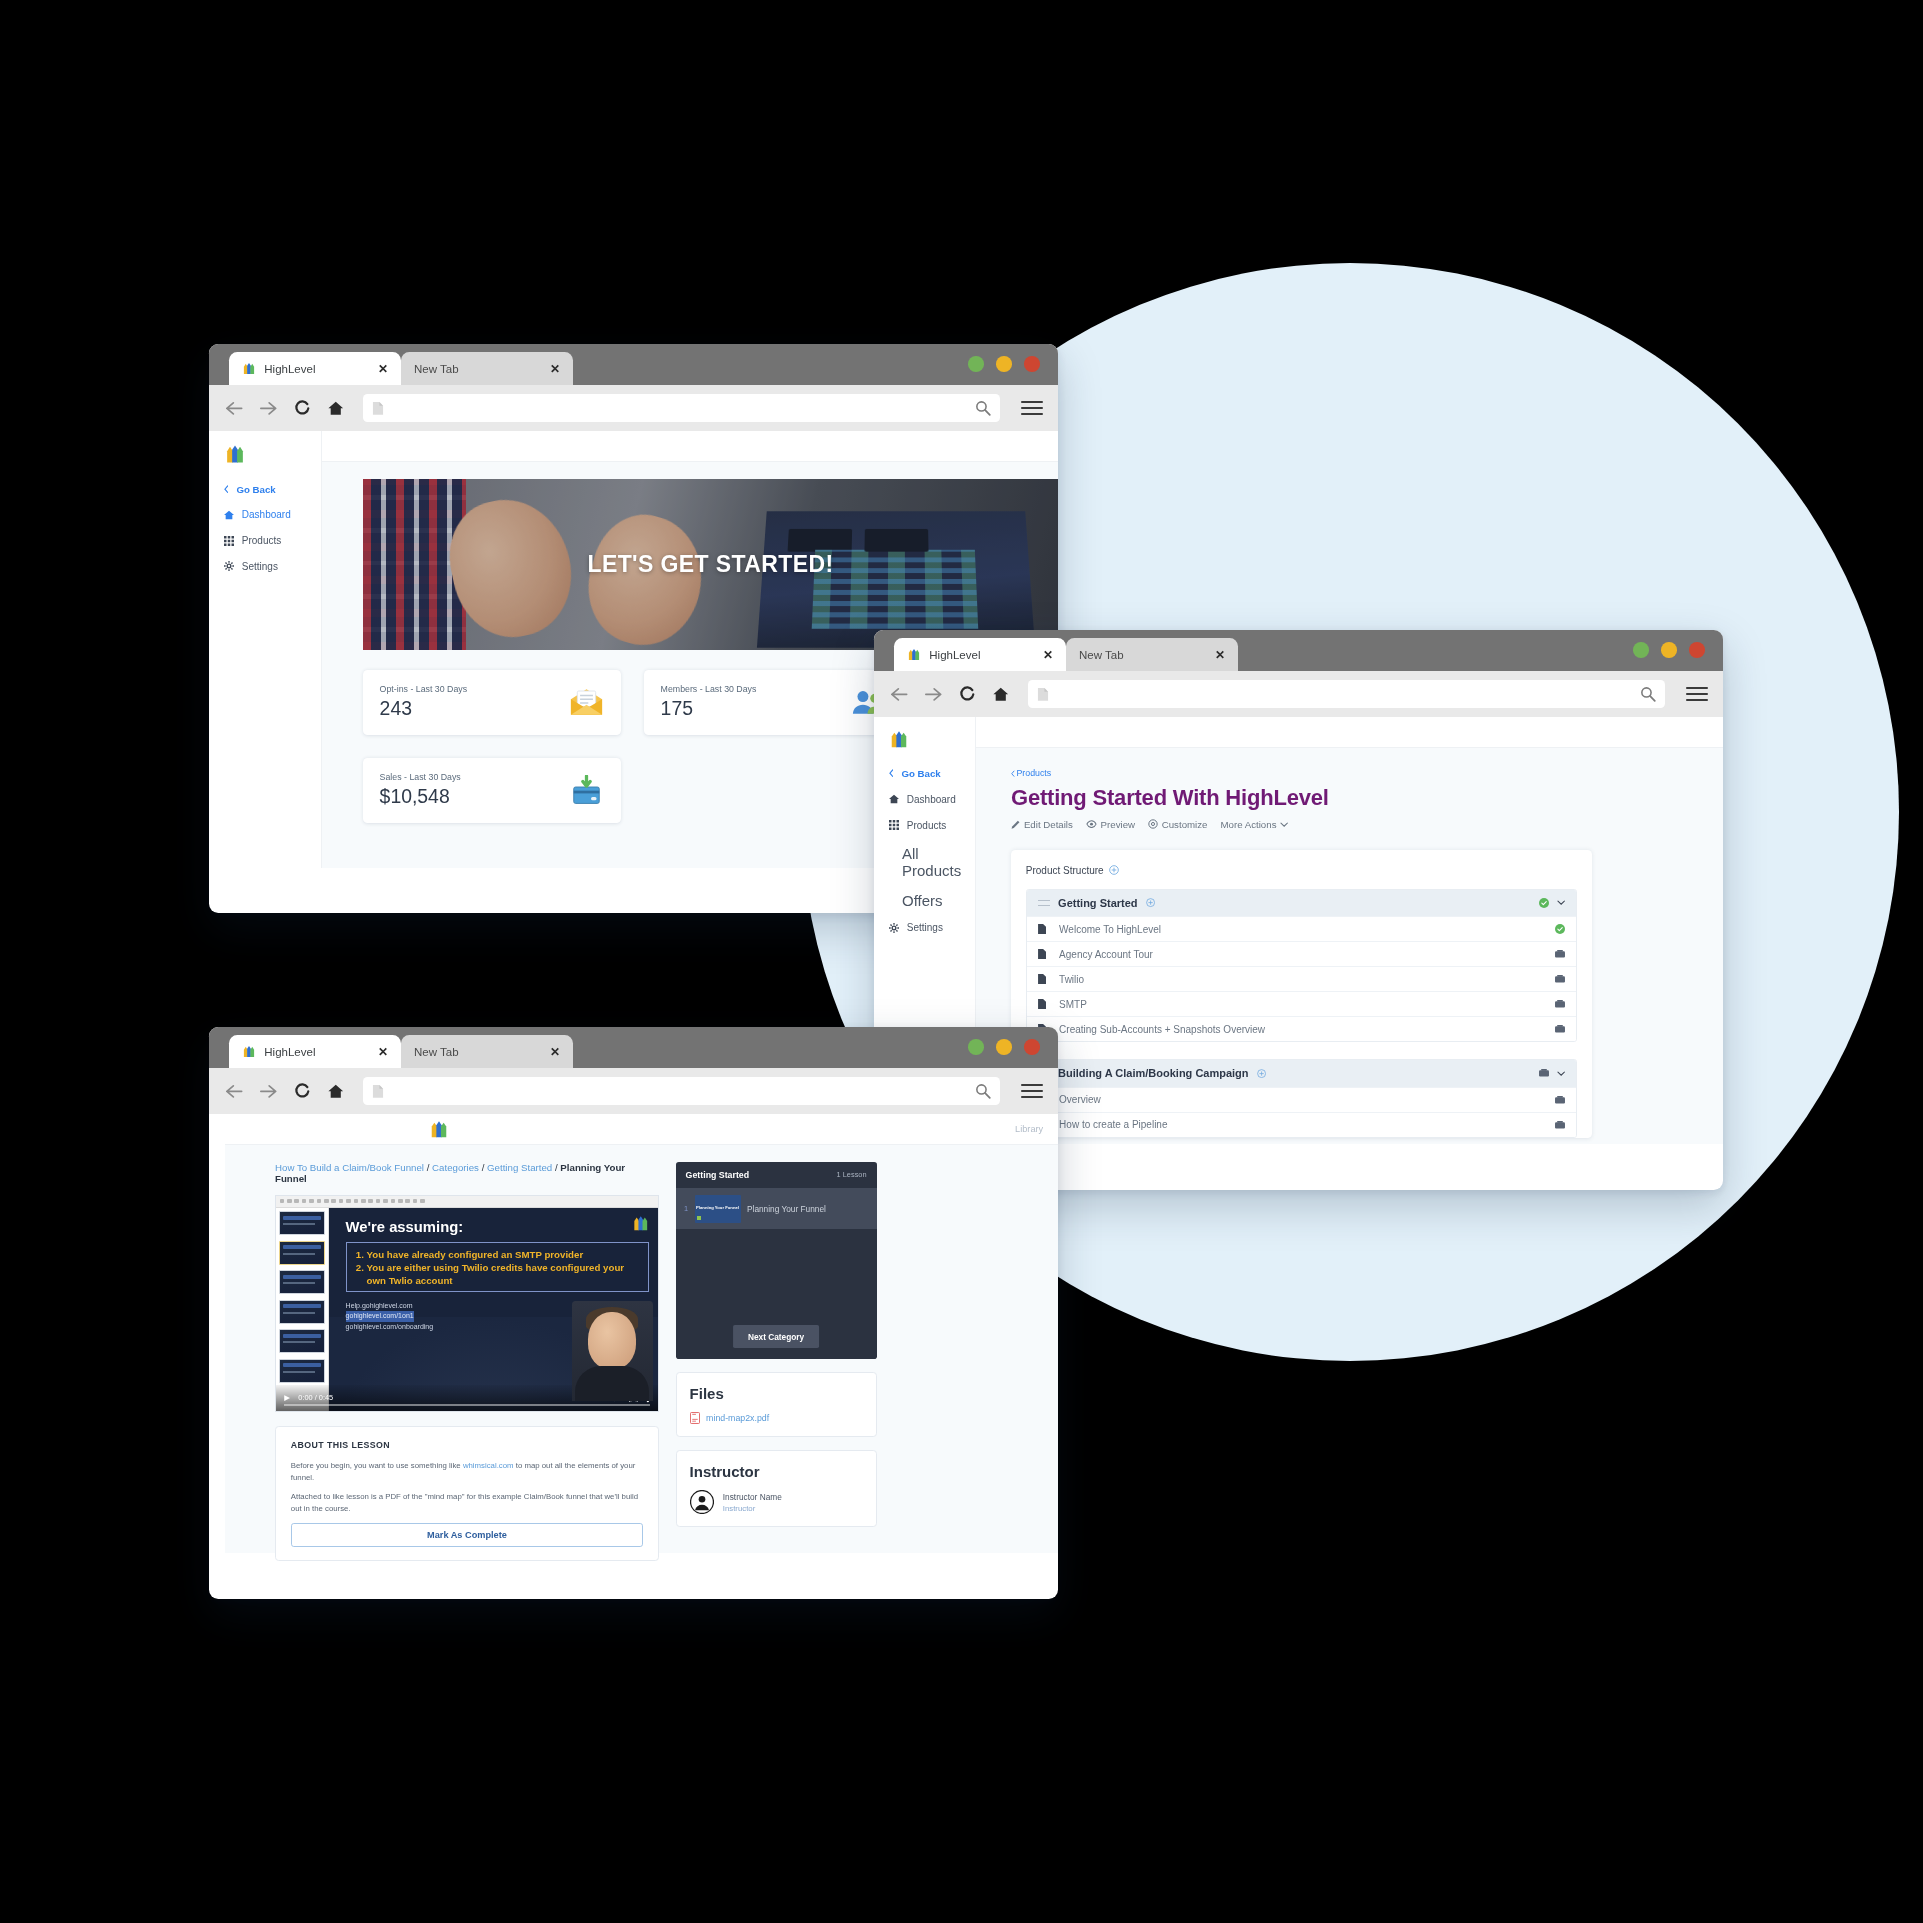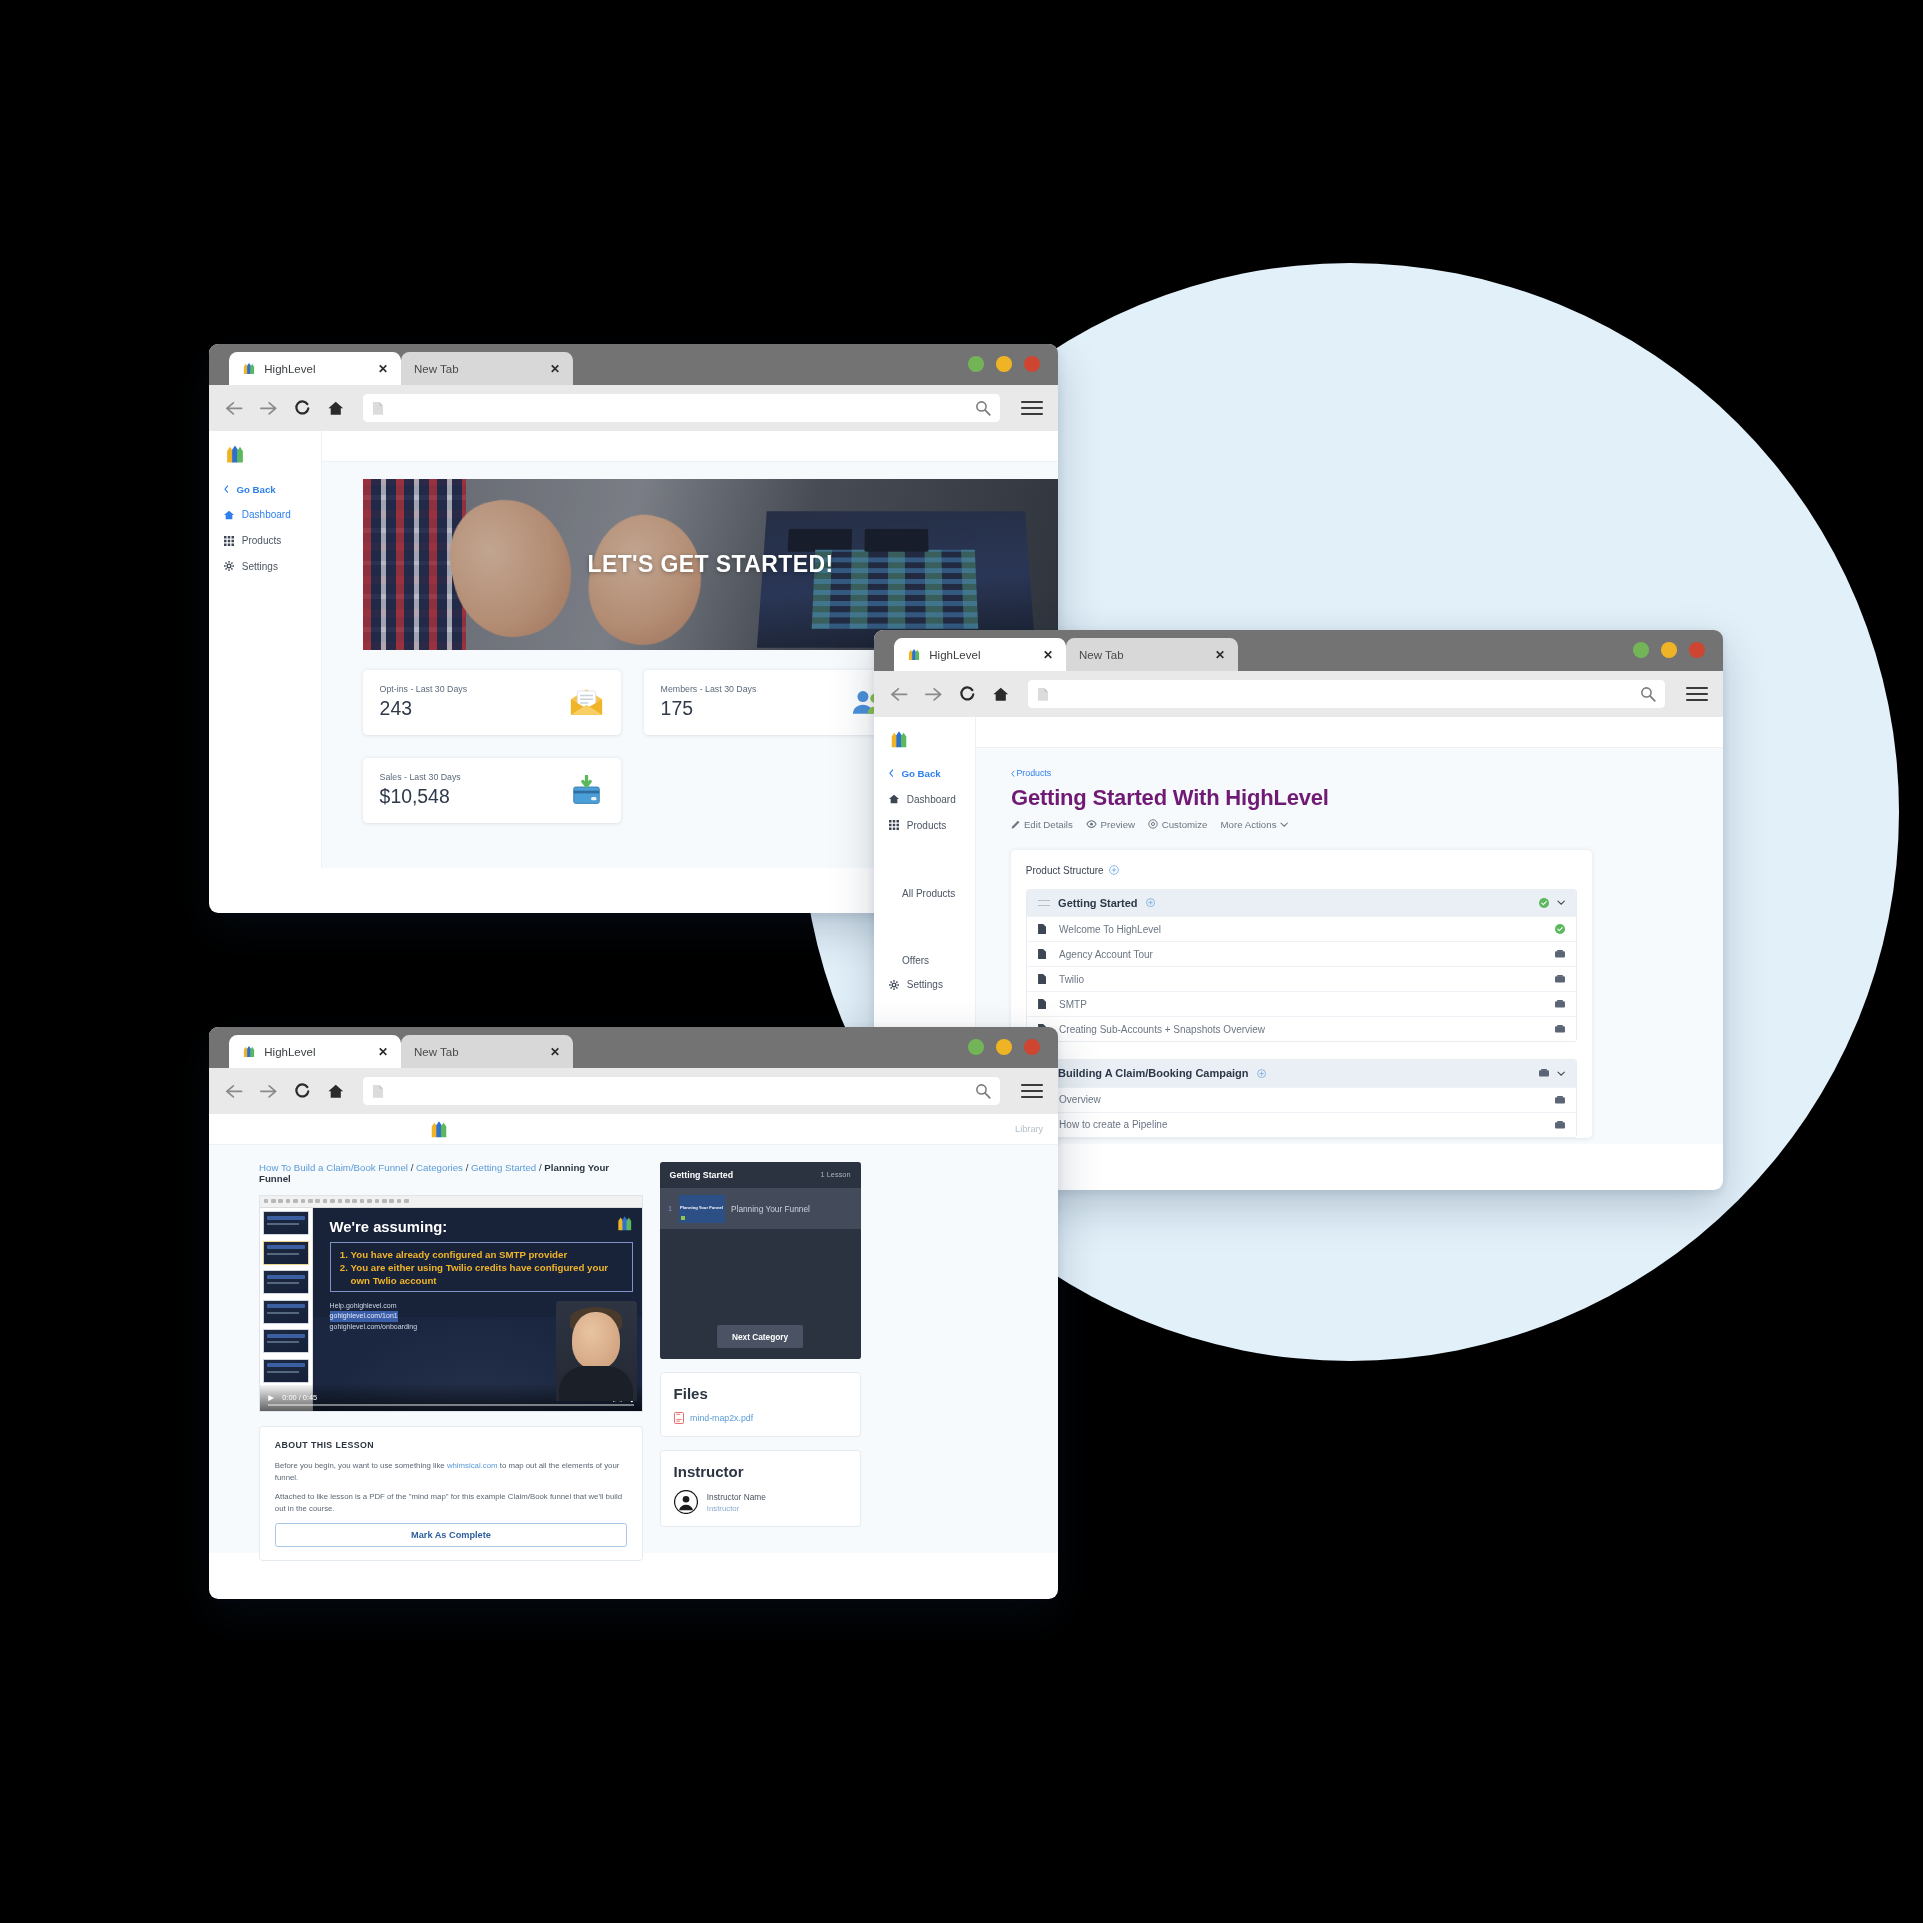--- a/index.html
+++ b/index.html
@@ -64,21 +64,21 @@
   
   .app { display: flex; background: #ffffff; }
   .side { background: #fff; border-right: 0.9px solid #eef1f4; flex-shrink: 0; }
   .logo { padding: 13px 0 9.2px 14.8px; }
   .side-item {
     display: flex; align-items: center; gap: 8px;
     padding: 7.4px 14.8px; font-size: 10px; color: #4b5563; white-space: nowrap;
   }
   .side-item.go { color: #2f80ed; font-weight: 700; font-size: 9.7px; }
   .side-item.active-link { color: #2f80ed; }
-  .side-sub { padding: 6.5px 14.8px 6.5px 28px; font-size: 10px; color: #4b5563; margin-top: 43px; }
+  .side-sub { padding: 6.5px 14.8px 6.5px 28px; font-size: 15px; color: #4b5563; }
   .content { flex: 1; background: #f7fafc; min-width: 0; }
   .topbar { height: 31px; background: #fff; border-bottom: 0.9px solid #eef1f4;
             display: flex; align-items: center; justify-content: flex-end; padding-right: 14.8px; }
   .topbar .lib { font-size: 9.2px; color: #b3bdc9; }
 
   
   #win1 { left: 209px; top: 344px; width: 849px; height: 569px; }
   .hero {
     margin: 16.6px 0 0 41px; height: 171px; overflow: hidden; position: relative;
     background: linear-gradient(104deg,#6c6f77 0%, #8c8f96 38%, #4b5058 62%, #2d3139 100%);
@@ -873,21 +873,21 @@
             </svg>
           </span>
       </div>
       <div class="menu-btn">
           <span></span>
           <span></span>
           <span></span>
         </div>
     </div>
 
-    <div class="content" style="height:439px;">
+    <div class="content" style="height:439px;margin-left:16px;">
       <div class="topbar">
         <span class="ic" style="position:absolute;left:220px;">
           <svg width="20" height="18.5" viewBox="0 0 15 14">
               <path d="M2 13V5l2-3 2 3v8z" fill="#eeb425"></path>
               <path d="M5.5 13V4l2-3 2 3v9z" fill="#2f6fd0"></path>
               <path d="M9 13V5l2-3 2 3v8z" fill="#5cb85c"></path>
             </svg>
         </span>
         <span class="lib">Library</span>
       </div>

